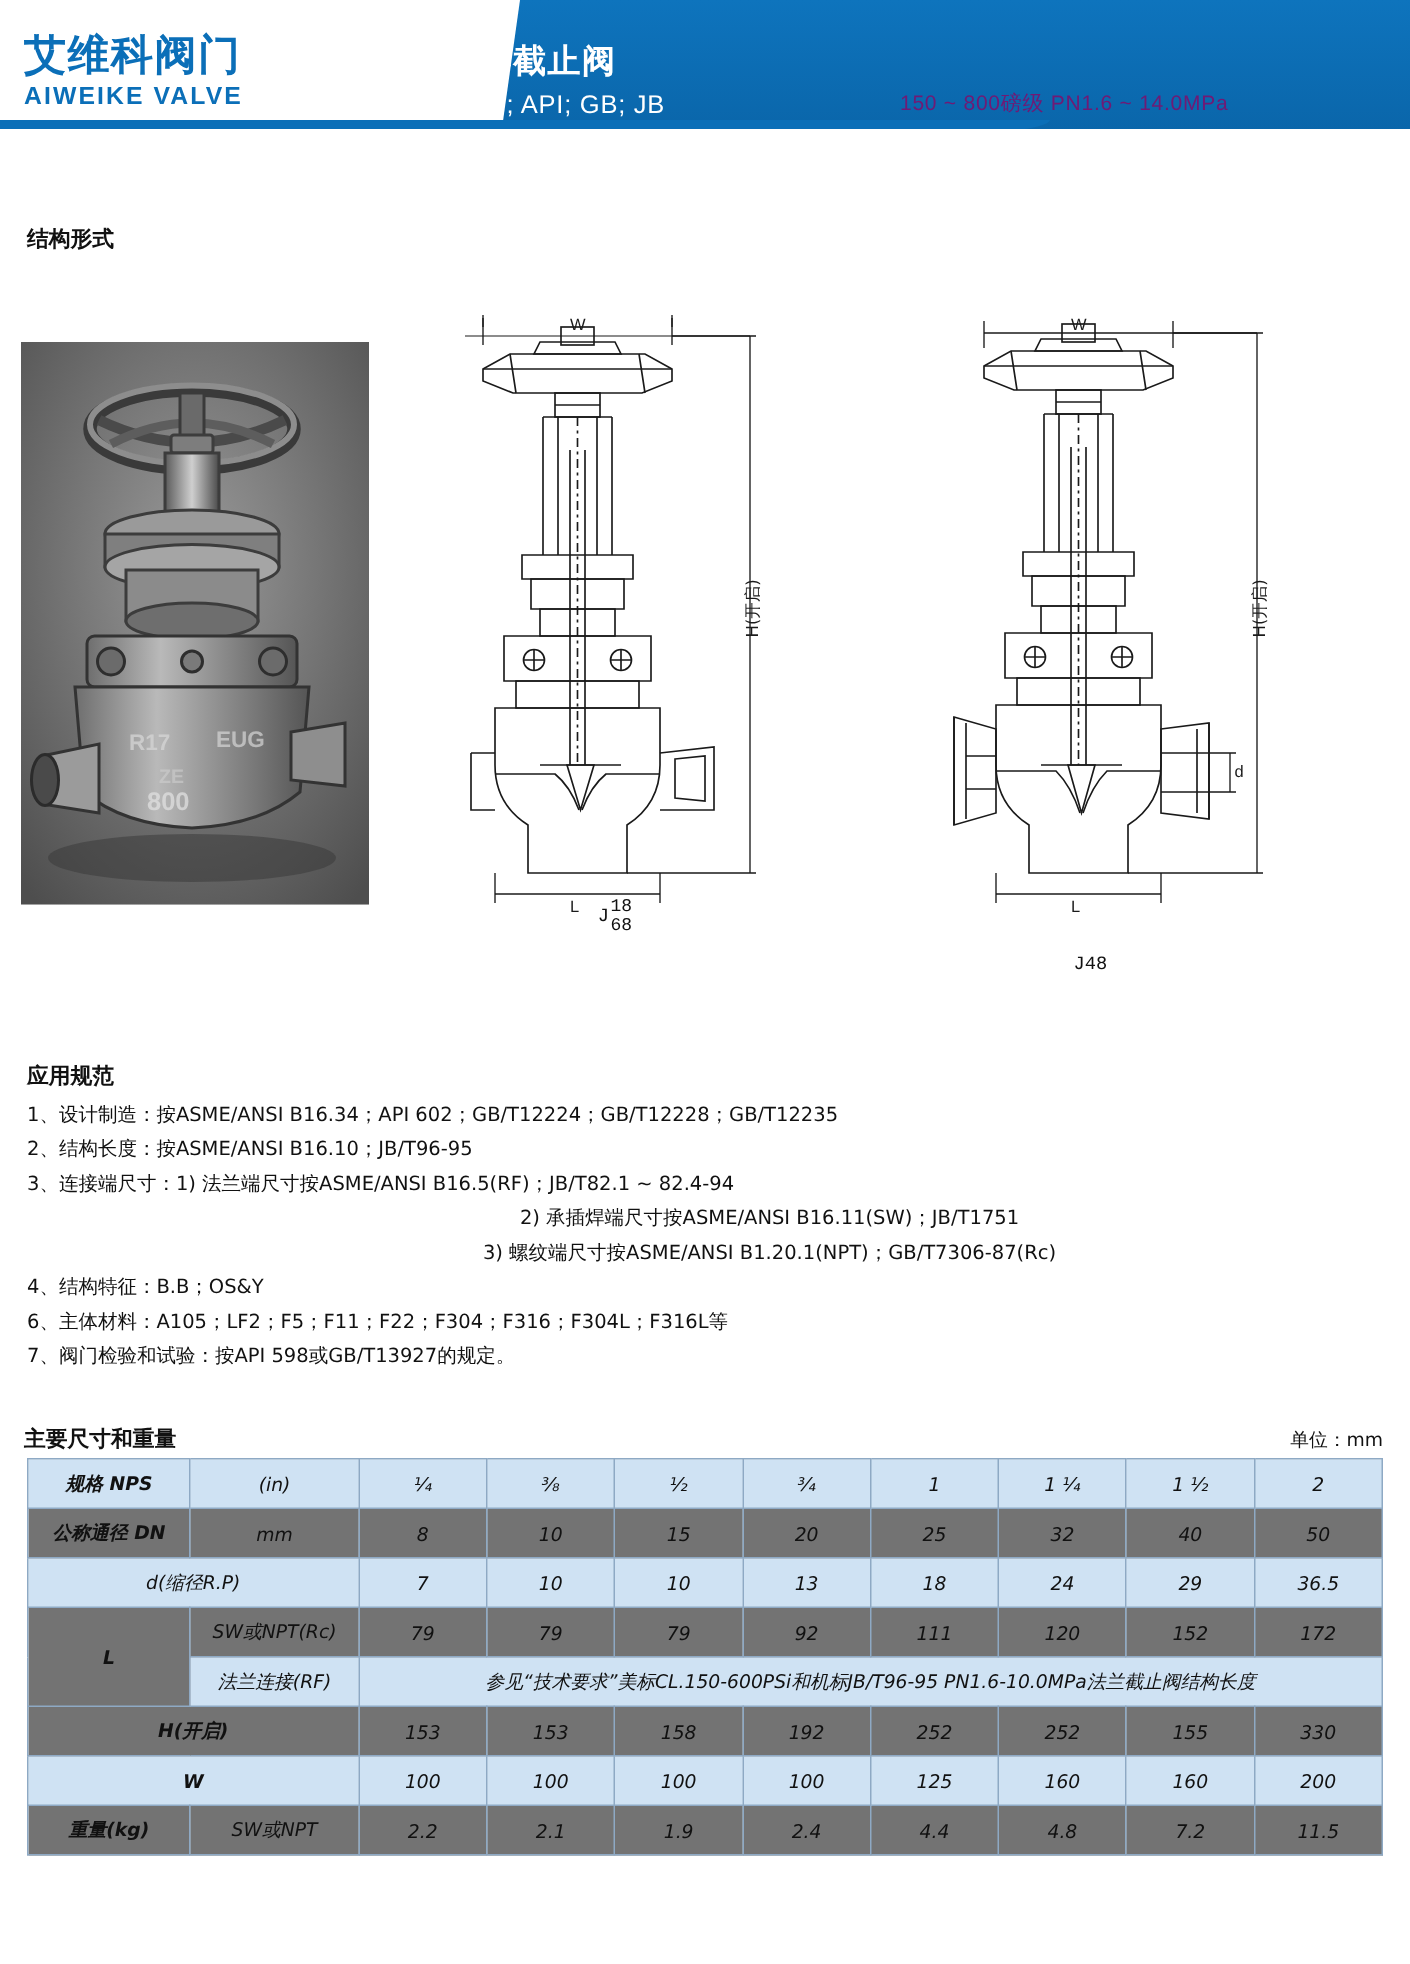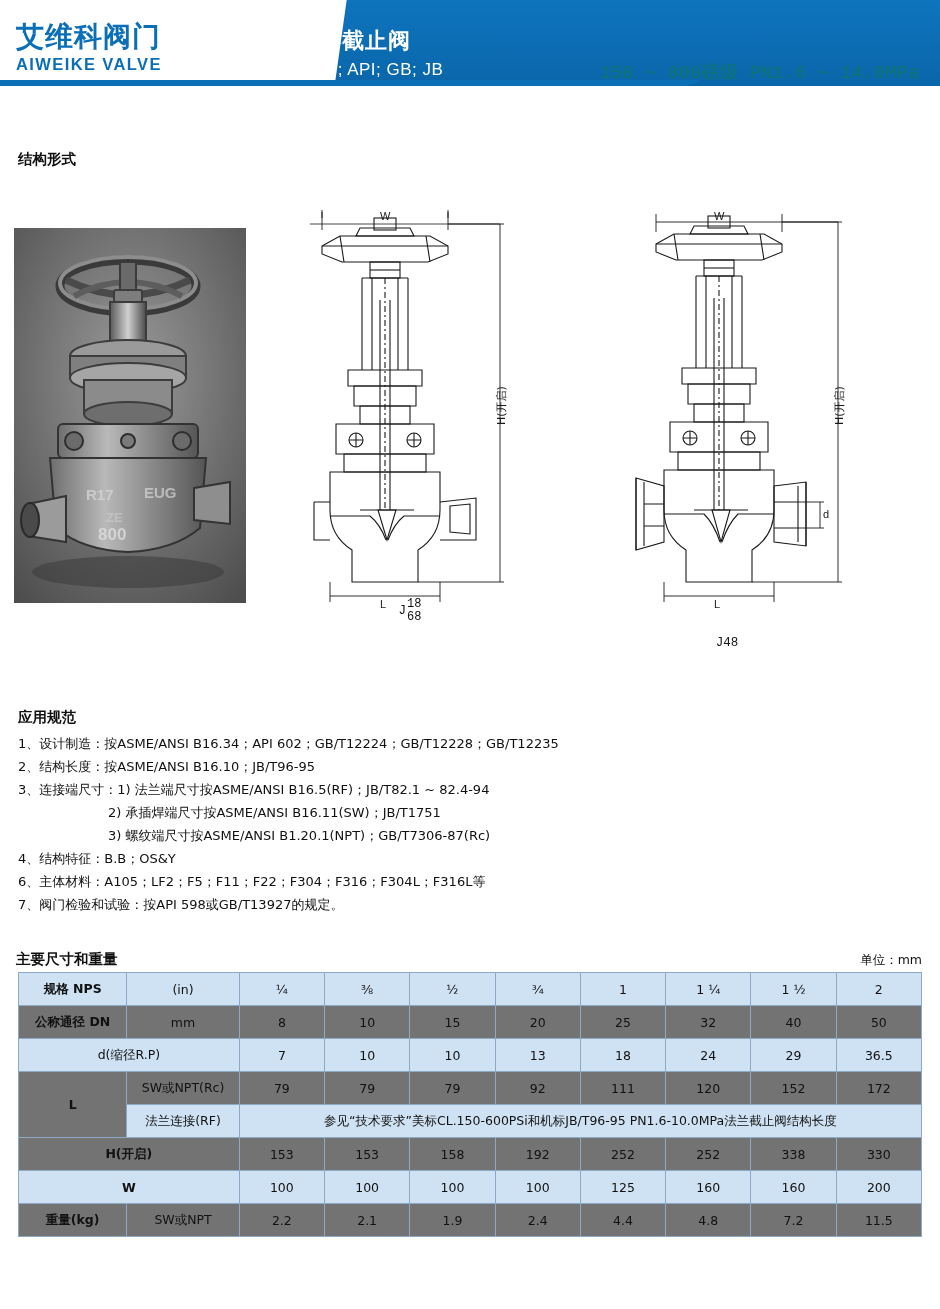--- a/index.html
+++ b/index.html
@@ -91,23 +91,23 @@
     position: absolute;
     left: 296px; top: 60px;
     font-family: "Liberation Sans", sans-serif;
     font-size: 17px;
     color: #ffffff;
     letter-spacing: 0.5px;
   }
   .header-right {
     position: absolute;
     left: 600px; top: 60px;
-    font-family: Liberation Mono, monospace;
-    font-size: 18px;
-    color: #0f766e;
+    font-family: Liberation Sans, sans-serif;
+    font-size: 14px;
+    color: #701a75;
     letter-spacing: 0.5px;
   }
 
   
   .section-title {
     font-family: "DejaVu Sans", sans-serif;
     font-size: 14.5px;
     font-weight: bold;
     color: #111;
   }
@@ -164,27 +164,28 @@
   .apps-list {
     position: absolute;
     left: 18px; top: 732px;
     width: 900px;
     font-family: "DejaVu Sans", sans-serif;
     font-size: 13px;
     line-height: 23px;
     color: #111;
   }
   .apps-list .li { white-space: nowrap; }
-  .apps-list .indent1 { padding-left: 90px; }
+  .apps-list .indent1 { padding-left: 90px; text-align: center; }
 
   
   .table-wrap {
     position: absolute;
     left: 18px; top: 972px;
     width: 904px;
+    font-style: italic;
   }
   table.dims {
     border-collapse: collapse;
     width: 904px;
     font-family: "DejaVu Sans", sans-serif;
     font-size: 12.5px;
     color: #111;
   }
   table.dims td {
     border: 1px solid #8ea9c4;
@@ -499,21 +500,21 @@
       </tr>
 
       <tr>
         <td class="plain label" colspan="2">H(开启)</td>
         <td class="plain">153</td>
         <td class="plain">153</td>
         <td class="plain">158</td>
         <td class="plain">192</td>
         <td class="plain">252</td>
         <td class="plain">252</td>
-        <td class="plain">338</td>
+        <td class="plain">155</td>
         <td class="plain">330</td>
       </tr>
 
       <tr>
         <td class="shaded label" colspan="2">W</td>
         <td class="shaded">100</td>
         <td class="shaded">100</td>
         <td class="shaded">100</td>
         <td class="shaded">100</td>
         <td class="shaded">125</td>

